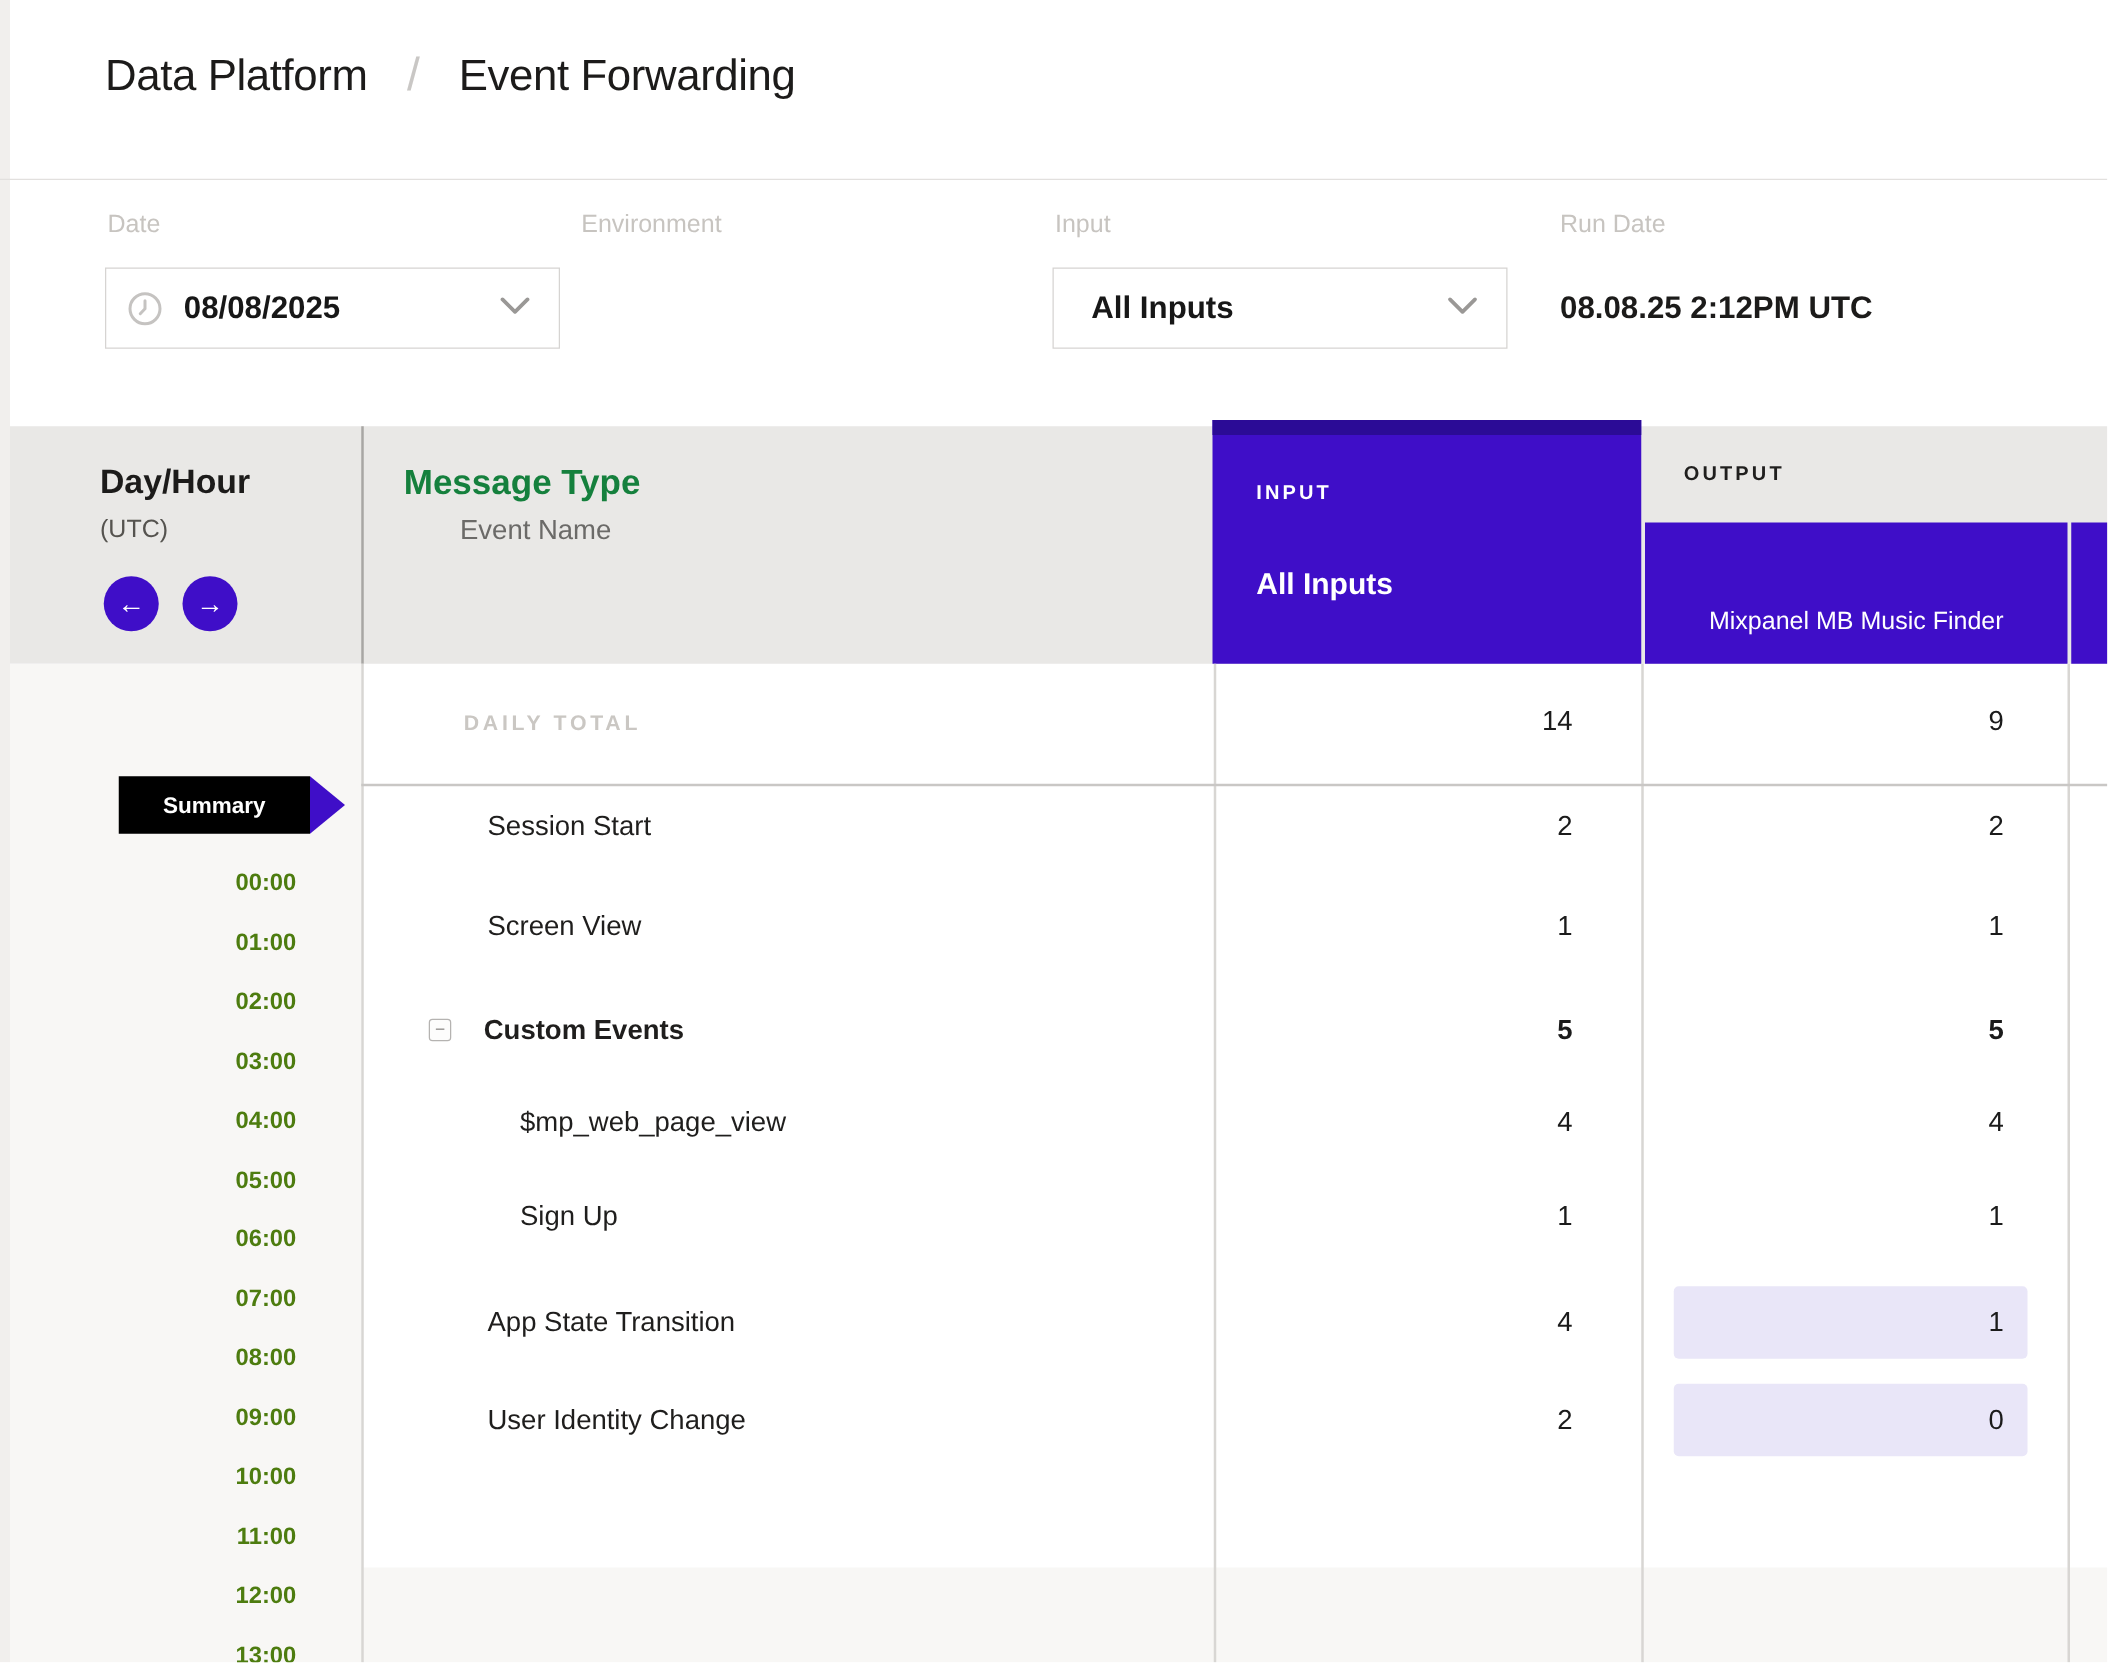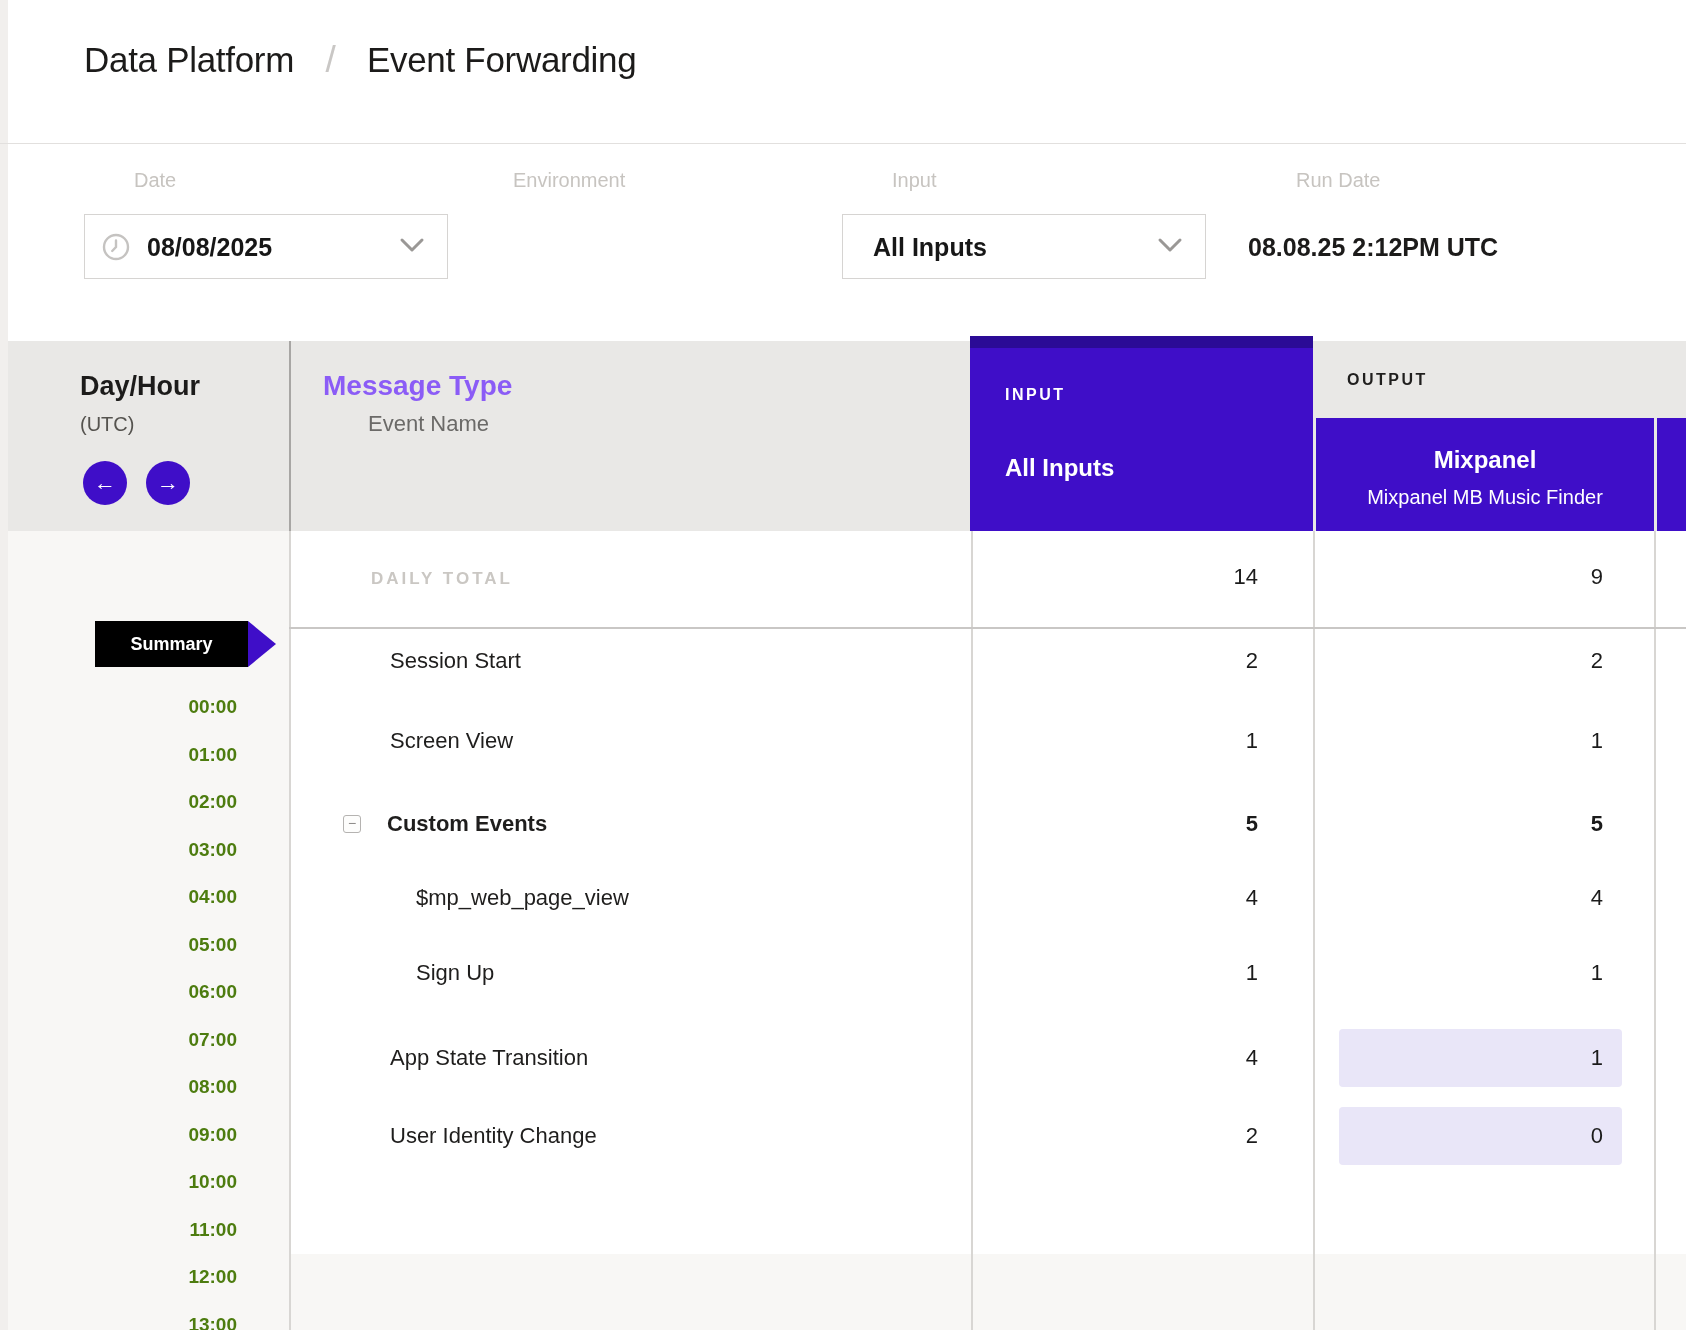--- a/index.html
+++ b/index.html
@@ -10,32 +10,32 @@
   .abs{position:absolute;}
   .vcenter{transform:translateY(-50%);}
   
   .gutter{left:0;top:0;width:8px;height:1330px;background:#f1efed;}
   
   .crumb{top:60px;font-size:35px;font-weight:500;letter-spacing:-0.3px;white-space:nowrap;}
   .crumb-sep{color:#c9c7c5;font-weight:400;font-size:37px;}
   
   .hline{background:#e2e0de;height:1px;}
   
-  .flabel{top:180px;font-size:20px;color:#c7c4c0;margin-left:48px;}
+  .flabel{top:180px;font-size:20px;color:#c7c4c0;}
   .fbox{top:214px;height:65px;background:#fff;border:1px solid #d6d4d2;box-sizing:border-box;}
   .fbox .val{position:absolute;top:50%;transform:translateY(-50%);font-size:25px;font-weight:700;color:#171717;white-space:nowrap;}
   .chev{position:absolute;right:22px;top:50%;transform:translateY(-50%);}
   .rundate{top:247px;font-size:25px;font-weight:700;white-space:nowrap;}
   
   .band{left:8px;top:341px;width:1678px;height:190px;background:#e9e8e6;}
   .daycol-title{left:80px;top:386px;font-size:27px;font-weight:700;}
   .daycol-sub{left:80px;top:424px;font-size:20px;color:#55534f;}
   .navbtn{width:44px;height:44px;border-radius:50%;background:#3f0ec8;color:#fff;
     display:flex;align-items:center;justify-content:center;font-size:22px;top:461px;}
-  .mt-title{left:323px;top:386px;font-size:28px;font-weight:700;color:#8b5cf6;}
+  .mt-title{left:323px;top:386px;font-size:28px;font-weight:700;color:#15803d;}
   .mt-sub{left:368px;top:424px;font-size:22px;color:#6b6a68;}
   .colcap{font-size:16px;font-weight:700;letter-spacing:2.5px;}
   .inputblock{left:970px;top:336px;width:343px;height:195px;background:#3f0ec8;border-top:12px solid #2b0b96;box-sizing:border-box;}
   .inputblock .cap{position:absolute;left:35px;top:38px;color:#ffffff;}
   .inputblock .name{position:absolute;left:35px;top:106px;color:#ffffff;font-size:24px;font-weight:700;}
   .outcap{left:1347px;top:380px;color:#201f1e;}
   .mixblock{left:1316px;top:418px;width:338px;height:113px;background:#3f0ec8;color:#fff;text-align:center;}
   .mixblock .name{position:absolute;left:0;right:0;top:28px;font-size:24px;font-weight:700;}
   .mixblock .sub{position:absolute;left:0;right:0;top:68px;font-size:20px;}
   .sliverblock{left:1657px;top:418px;width:29px;height:113px;background:#3f0ec8;}
@@ -121,21 +121,20 @@
   <div class="abs mt-title vcenter">Message Type</div>
   <div class="abs mt-sub vcenter">Event Name</div>
 
   <div class="abs inputblock">
     <span class="cap colcap">INPUT</span>
     <span class="name">All Inputs</span>
   </div>
 
   <div class="abs outcap colcap vcenter">OUTPUT</div>
   <div class="abs mixblock">
-    <span class="name">Mixpanel</span>
     <span class="sub">Mixpanel MB Music Finder</span>
   </div>
   <div class="abs sliverblock"></div>
 
   <div class="abs hourcol"></div>
   <div class="abs footband"></div>
 
   <div class="abs vdiv" style="left:289px;top:531px;height:799px;"></div>
   <div class="abs vdiv" style="left:971px;top:531px;height:799px;"></div>
   <div class="abs vdiv" style="left:1313px;top:531px;height:799px;"></div>

